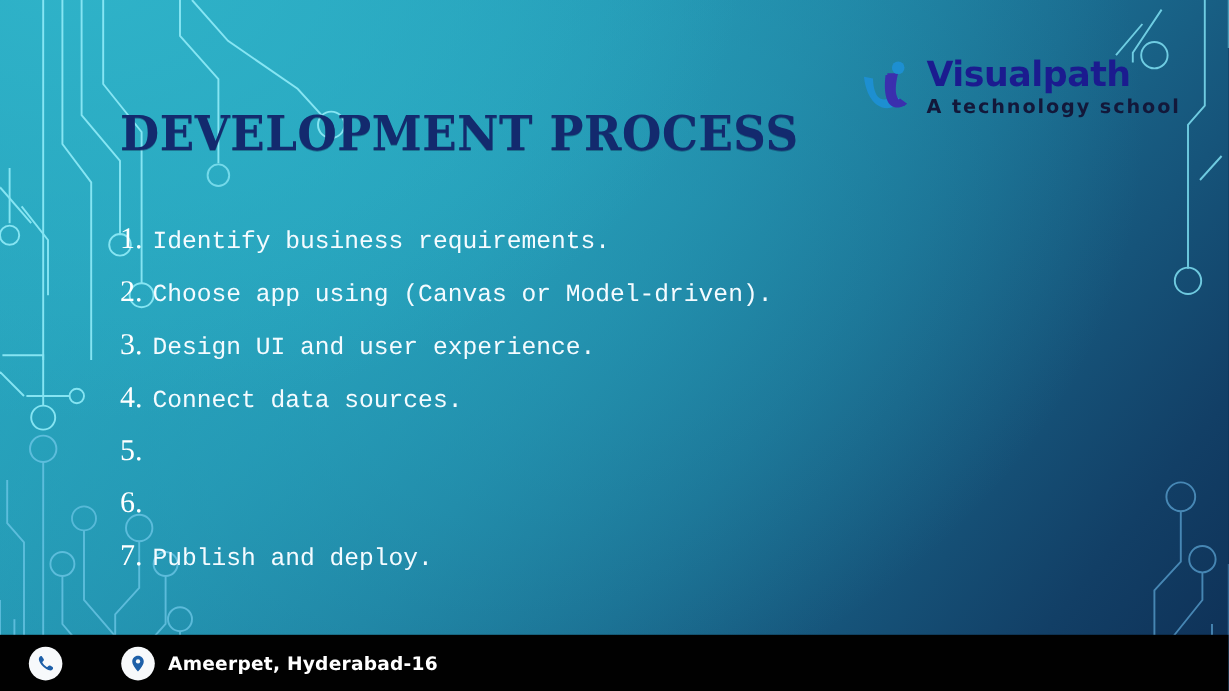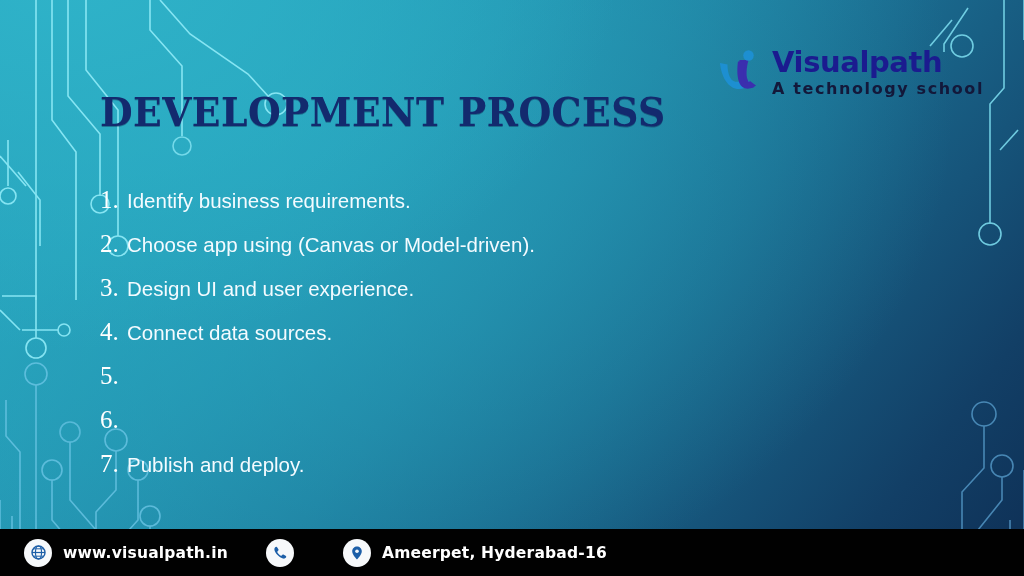--- a/index.html
+++ b/index.html
@@ -51,32 +51,32 @@
     white-space:nowrap;
   }
   .step-num {
     font-family:"Liberation Serif", serif;
     font-size:25px;
     color:#ffffff;
     line-height:1;
     min-width:27px;
   }
   .step-text {
-    font-family:Liberation Sans, sans-serif;
+    font-family:Liberation Mono, monospace;
     font-size:20.5px;
     color:#f4fbff;
     line-height:1;
   }
   
   .logo {
     position:absolute;
     right:38px;
     top:48px;
     display:flex;
-    align-items:flex-start;
+    align-items:flex-end;
     gap:7px;
   }
   .logo-mark { width:48px; height:48px; flex:0 0 48px; }
   .logo-text-wrap { display:flex; flex-direction:column; align-items:flex-start; }
   .logo-word {
     font-family:"DejaVu Sans", sans-serif;
     font-size:29px;
     font-weight:700;
     color:#1b1b8f;
     letter-spacing:-0.4px;
@@ -234,32 +234,20 @@
       <span class="step-num">6.</span>
     </li>
     <li class="step">
       <span class="step-num">7.</span>
       <span class="step-text">Publish and deploy.</span>
     </li>
   </ul>
 
   <div class="footer">
 
-    <div class="fitem globe">
-      <span class="ficon">
-        <svg width="17" height="17" viewBox="0 0 24 24" xmlns="http://www.w3.org/2000/svg">
-          <circle cx="12" cy="12" r="9.2" fill="none" stroke="#1d5fa8" stroke-width="2"></circle>
-          <ellipse cx="12" cy="12" rx="4.3" ry="9.2" fill="none" stroke="#1d5fa8" stroke-width="1.7"></ellipse>
-          <line x1="2.8" y1="12" x2="21.2" y2="12" stroke="#1d5fa8" stroke-width="1.7"></line>
-          <line x1="4.4" y1="6.8" x2="19.6" y2="6.8" stroke="#1d5fa8" stroke-width="1.4"></line>
-          <line x1="4.4" y1="17.2" x2="19.6" y2="17.2" stroke="#1d5fa8" stroke-width="1.4"></line>
-        </svg>
-      </span>
-      <span class="flabel">www.visualpath.in</span>
-    </div>
 
     <div class="fitem phone">
       <span class="ficon">
         <svg width="16" height="16" viewBox="0 0 24 24" xmlns="http://www.w3.org/2000/svg">
           <path d="M6.6 2.6c-.9 0-1.8.5-2.4 1.4-.9 1.4-.8 3.3.1 5.3 1.1 2.5 3 5 5.2 7 2.2 2 4.7 3.5 6.9 4 1.8.4 3.3.1 4.2-1 .6-.7.9-1.5.7-2.2-.1-.5-.5-.8-1-1.1l-2.6-1.5c-.8-.5-1.7-.3-2.3.4l-.9 1c-.3.3-.7.4-1.1.2-1-.5-2.1-1.3-3.1-2.3-1-1-1.8-2.1-2.3-3.1-.2-.4-.1-.8.2-1.1l1-.9c.7-.6.9-1.5.4-2.3L7.9 3.7c-.3-.5-.7-.9-1.3-1.1z" fill="#1d5fa8"></path>
         </svg>
       </span>
     </div>
 
 

